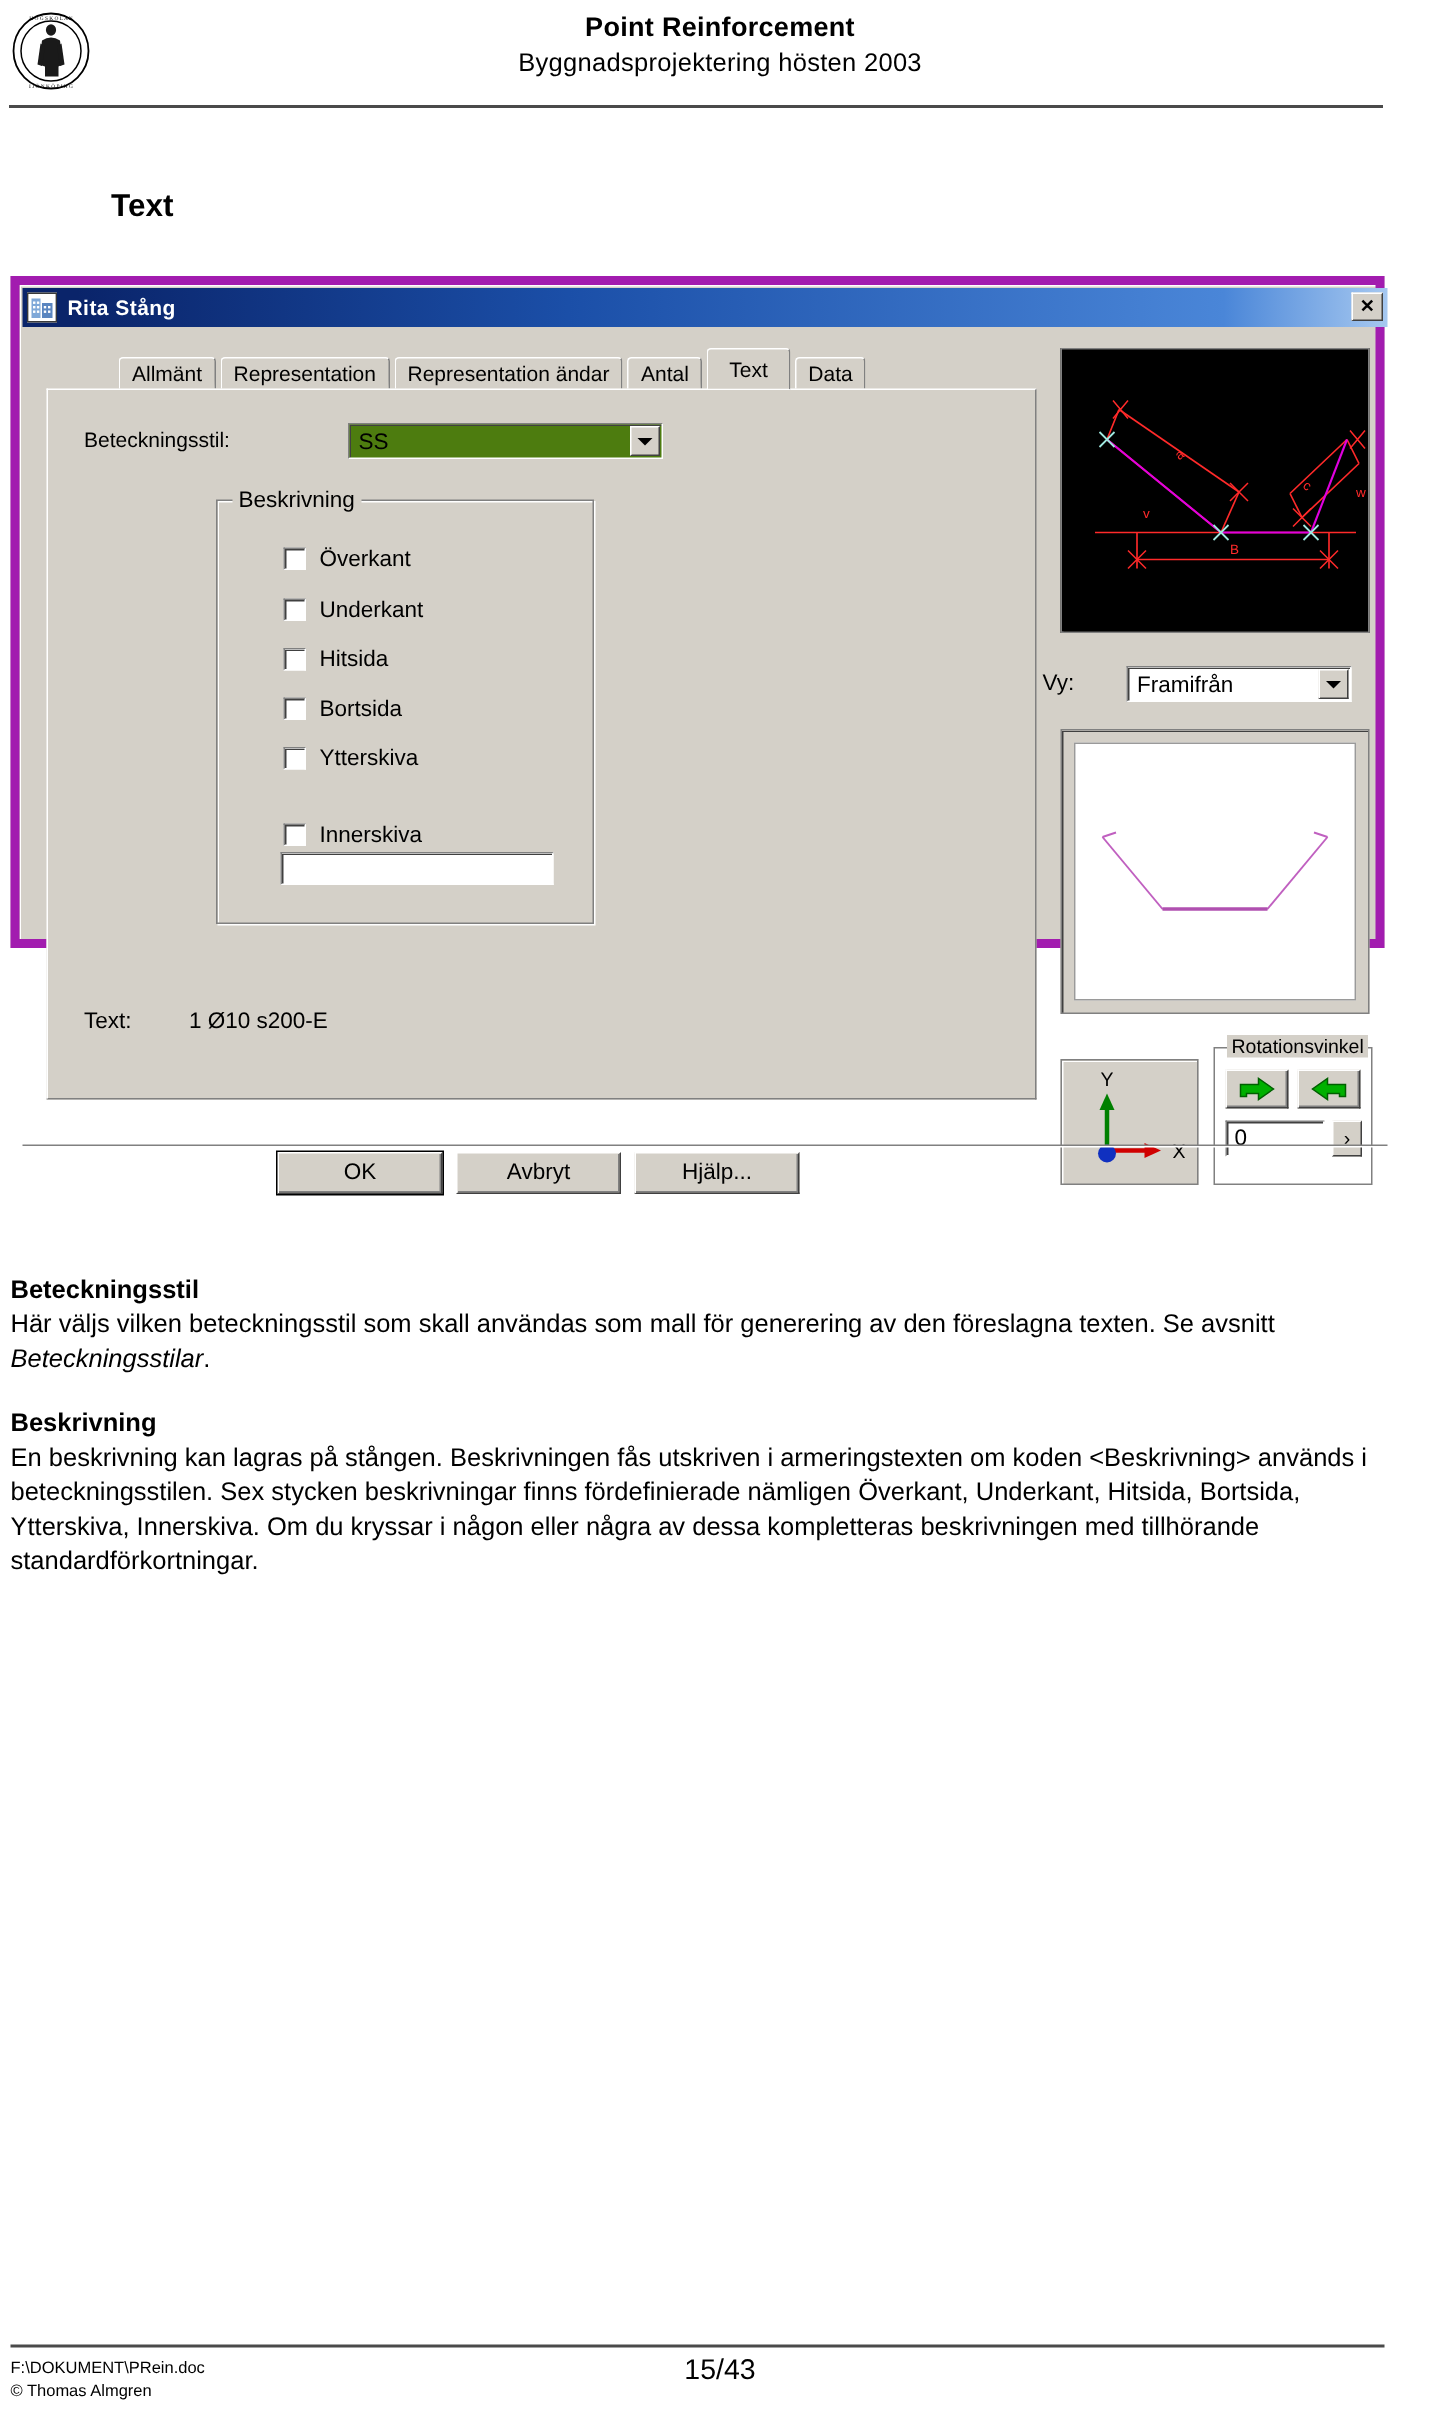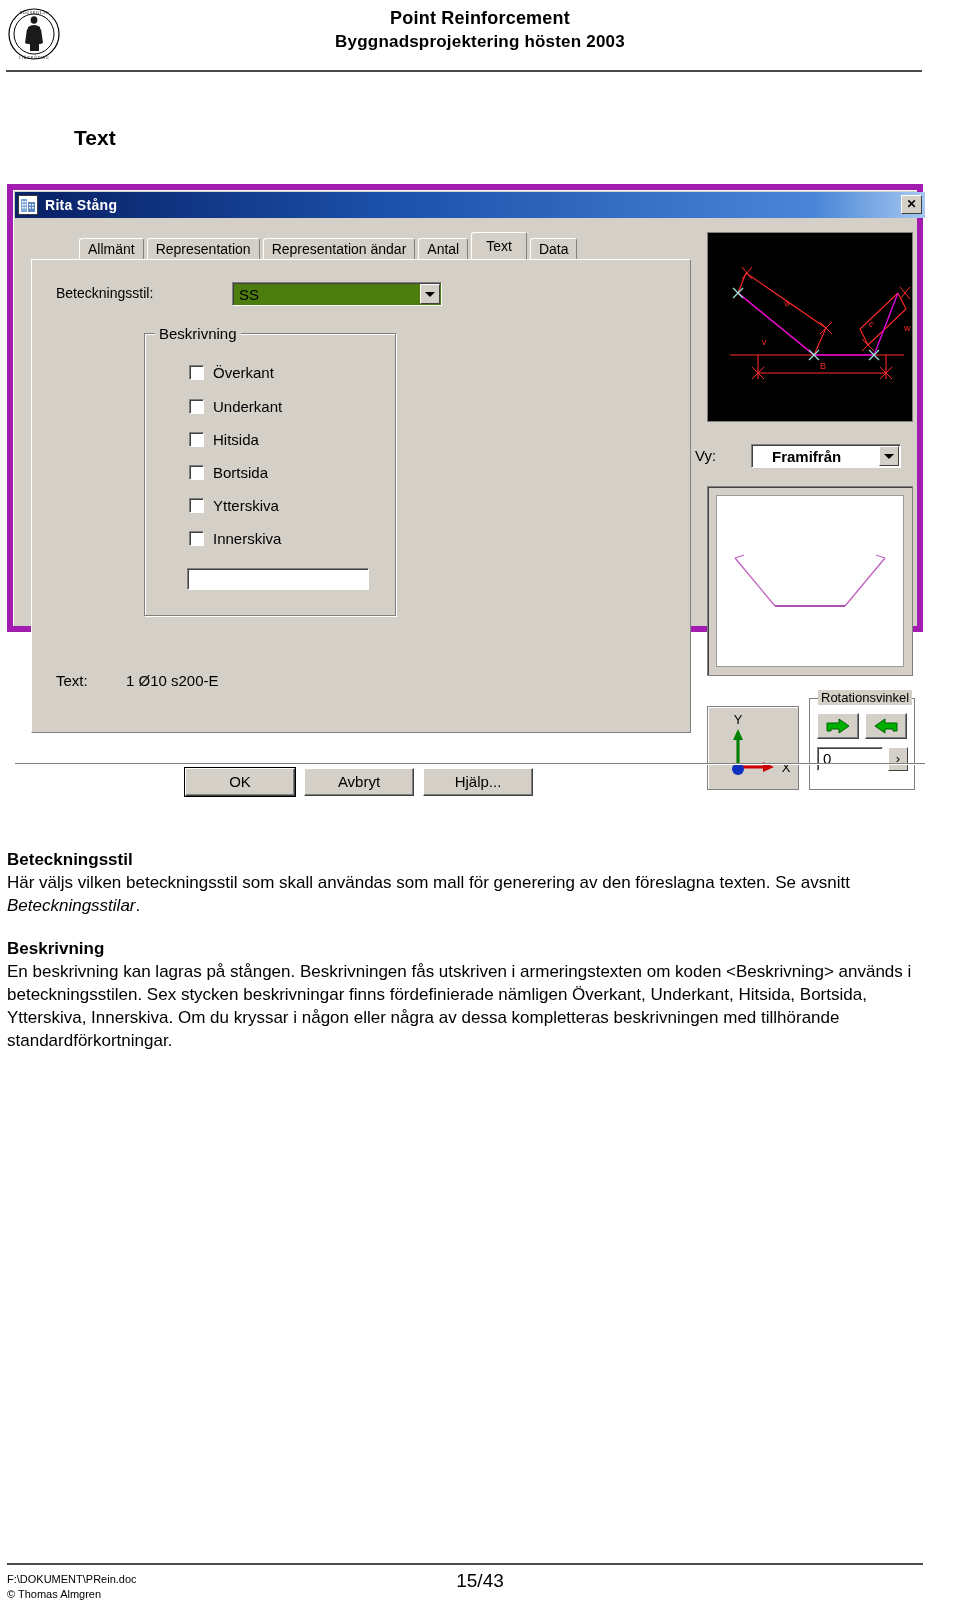--- a/index.html
+++ b/index.html
@@ -36,21 +36,21 @@
     text-align: center;
   }
   .hdr-line1 {
     font-size: 18px;
     font-weight: bold;
     line-height: 24px;
     letter-spacing: 0.2px;
   }
   .hdr-line2 {
     font-size: 17px;
-    font-weight: bold;
+    font-weight: normal;
     line-height: 24px;
     letter-spacing: 0.2px;
   }
   #header-rule {
     position: absolute;
     left: 6px; top: 70px;
     width: 916px;
     height: 2px;
     background: #4a4a4a;
   }
@@ -344,23 +344,22 @@
     border: 1px solid #808080;
     border-right-color: #ffffff;
     border-bottom-color: #ffffff;
     box-shadow: inset 1px 1px 0 #404040;
     box-sizing: border-box;
     display: flex;
     align-items: center;
   }
   #vy-combo-value {
     font-size: 15px;
-    margin-left: 20px;
+    margin-left: 6px;
     flex: 1 1 auto;
-    font-weight: bold;
   }
   #preview-2d {
     position: absolute;
     left: 694px; top: 296px;
     width: 206px; height: 190px;
     background: #d4d0c8;
     border: 1px solid #808080;
     box-shadow: inset 1px 1px 0 #404040;
     box-sizing: border-box;
     padding: 8px;
@@ -577,21 +576,21 @@
         <span class="cb-label">Hitsida</span>
       </div>
       <div class="cb-row" style="top:128px">
         <span class="checkbox"></span>
         <span class="cb-label">Bortsida</span>
       </div>
       <div class="cb-row" style="top:161px">
         <span class="checkbox"></span>
         <span class="cb-label">Ytterskiva</span>
       </div>
-      <div class="cb-row" style="top:194px">
+      <div class="cb-row" style="top:212px">
         <span class="checkbox"></span>
         <span class="cb-label">Innerskiva</span>
       </div>
 
       <div id="beskrivning-input" title=""></div>
     </div>
 
     <div id="text-row">
       <span id="text-row-label">Text:</span>
       <span id="text-row-value">1 Ø10 s200-E</span>

